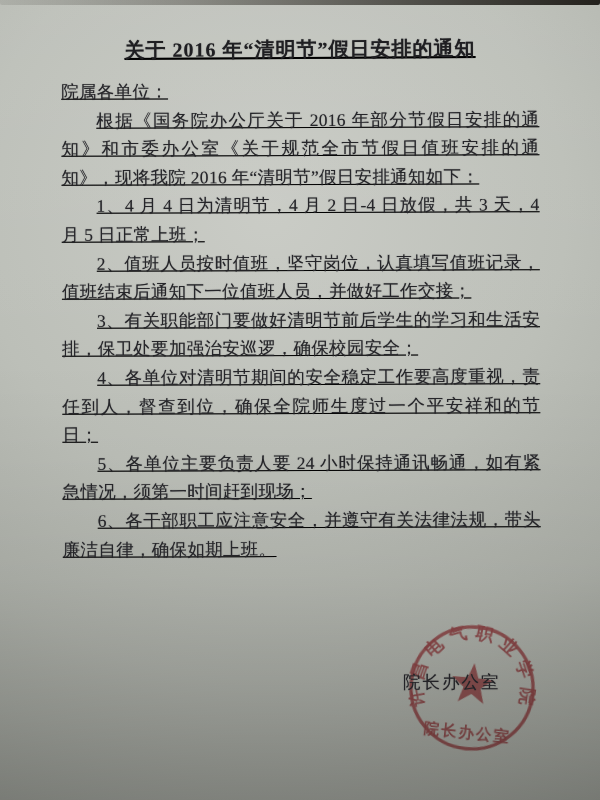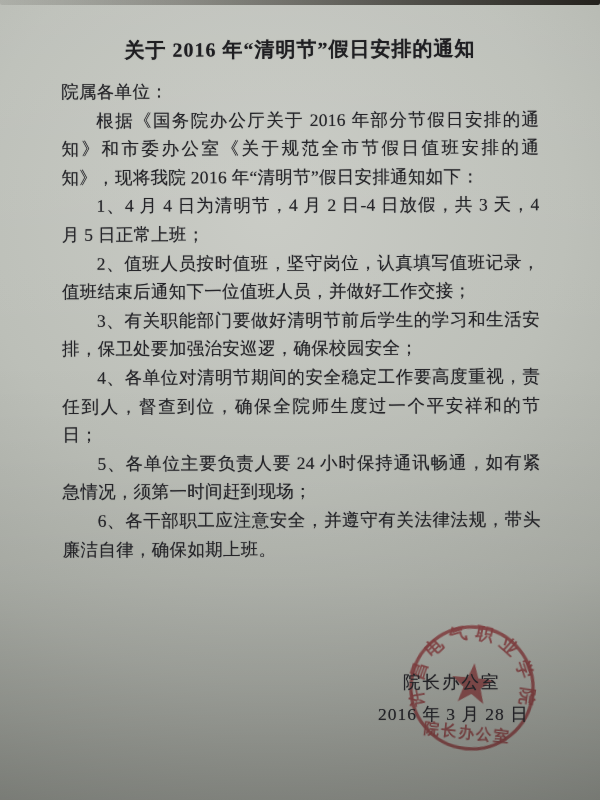--- a/index.html
+++ b/index.html
@@ -9,20 +9,21 @@
     overflow:hidden;
     background:#b2b5ae;
     font-family:"Liberation Serif","DejaVu Serif",serif;
   }
   
   .paper{
     position:absolute;inset:0;
     background:
       radial-gradient(ellipse 130% 95% at 45% 26%,
         #c9cbc5 0%, #bcbfb8 38%, #adb0a9 62%, #9b9e97 82%, #888b84 100%);
+    text-decoration: underline;
   }
   .paper::after{
     content:"";position:absolute;inset:0;pointer-events:none;
     background:linear-gradient(180deg,
       rgba(255,255,255,0.06) 0%,
       rgba(0,0,0,0.00) 45%,
       rgba(0,0,0,0.05) 72%,
       rgba(0,0,0,0.14) 90%,
       rgba(0,0,0,0.20) 100%);
   }
@@ -103,21 +104,20 @@
       <p class="para">根据《国务院办公厅关于 2016 年部分节假日安排的通知》和市委办公室《关于规范全市节假日值班安排的通知》，现将我院 2016 年“清明节”假日安排通知如下：</p>
       <p class="para">1、4 月 4 日为清明节，4 月 2 日-4 日放假，共 3 天，4 月 5 日正常上班；</p>
       <p class="para">2、值班人员按时值班，坚守岗位，认真填写值班记录，值班结束后通知下一位值班人员，并做好工作交接；</p>
       <p class="para">3、有关职能部门要做好清明节前后学生的学习和生活安排，保卫处要加强治安巡逻，确保校园安全；</p>
       <p class="para">4、各单位对清明节期间的安全稳定工作要高度重视，责任到人，督查到位，确保全院师生度过一个平安祥和的节日；</p>
       <p class="para">5、各单位主要负责人要 24 小时保持通讯畅通，如有紧急情况，须第一时间赶到现场；</p>
       <p class="para">6、各干部职工应注意安全，并遵守有关法律法规，带头廉洁自律，确保如期上班。</p>
     </div>
 
     <div class="signature">院长办公室</div>
-    <div class="date">2016 年 3 月 28 日</div>
 
     <svg class="seal" viewBox="0 0 200 200">
       <circle cx="100" cy="100" r="61" fill="none" stroke="#c8555c" stroke-width="3.4" stroke-opacity="0.88"></circle>
       <path id="seal-arc" d="M 55,122 A 50,50 0 1 1 145,122" fill="none"></path>
       <text font-size="17.5" fill="#c8555c" fill-opacity="0.9">
         <textPath href="#seal-arc" startOffset="0" textLength="190" lengthAdjust="spacing">许昌电气职业学院</textPath>
       </text>
       <polygon points="100,75 105.3,89.7 120.9,90.2 108.6,99.8 112.9,114.8 100,106 87.1,114.8 91.4,99.8 79.1,90.2 94.7,89.7" fill="#cb5f65" fill-opacity="0.92"></polygon>
       <text x="100" y="150" text-anchor="middle" font-size="15.5" letter-spacing="2" fill="#c8555c" fill-opacity="0.9">院长办公室</text>
     </svg>

